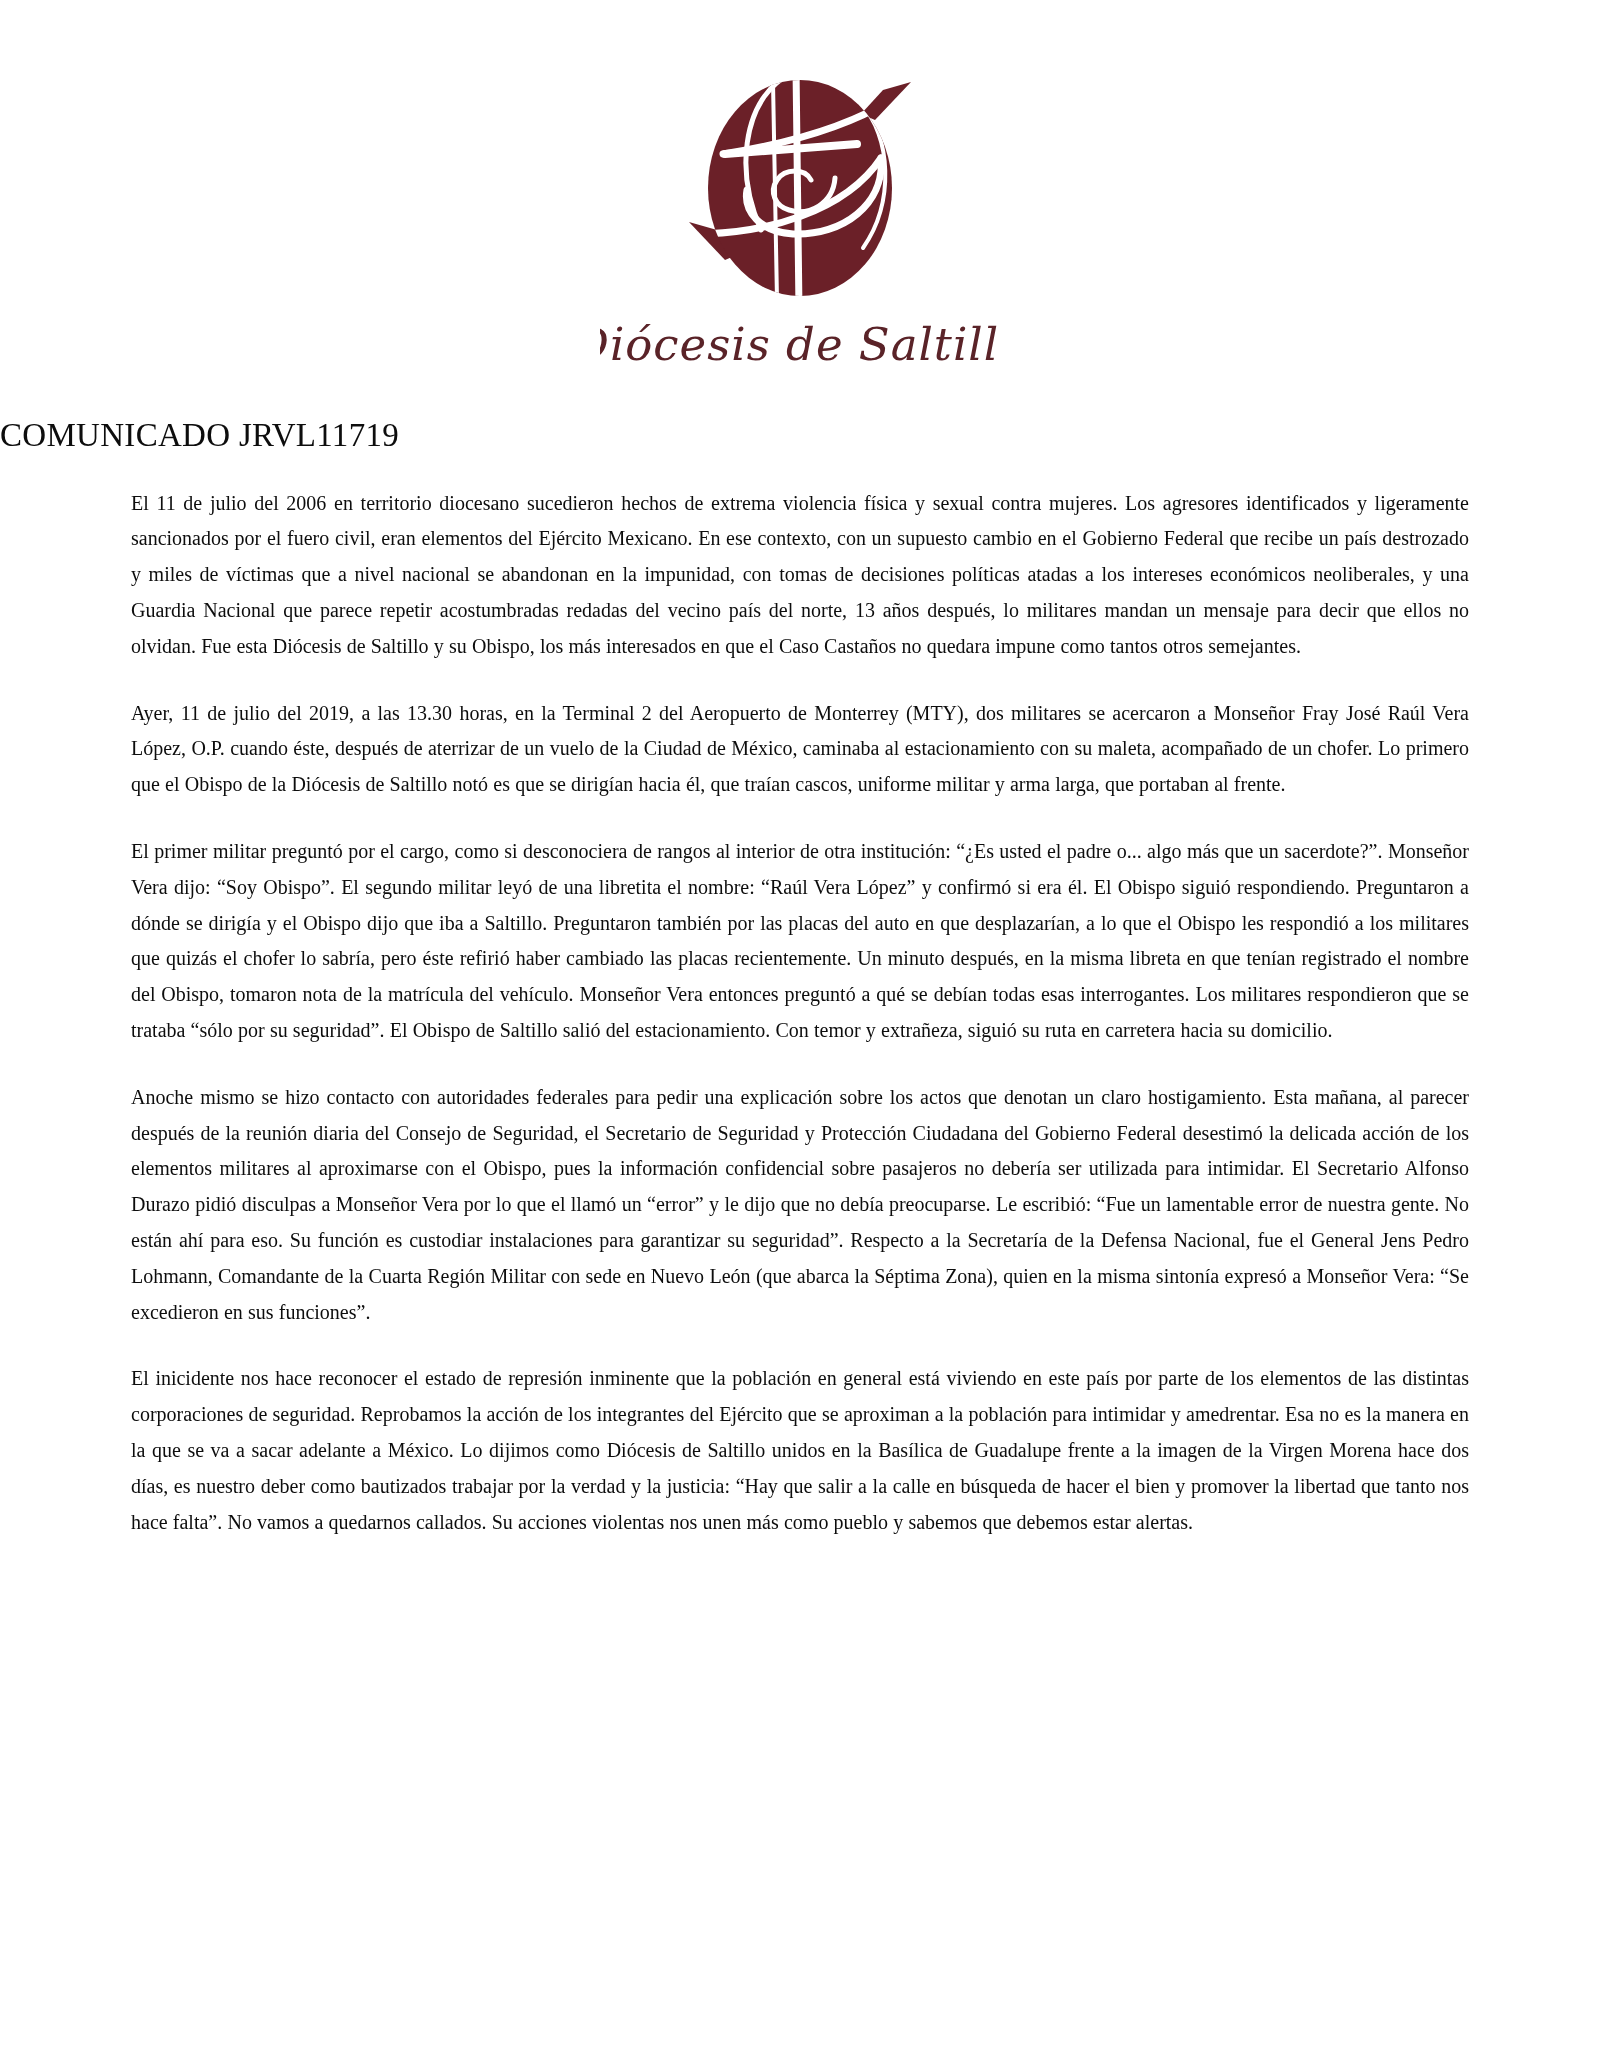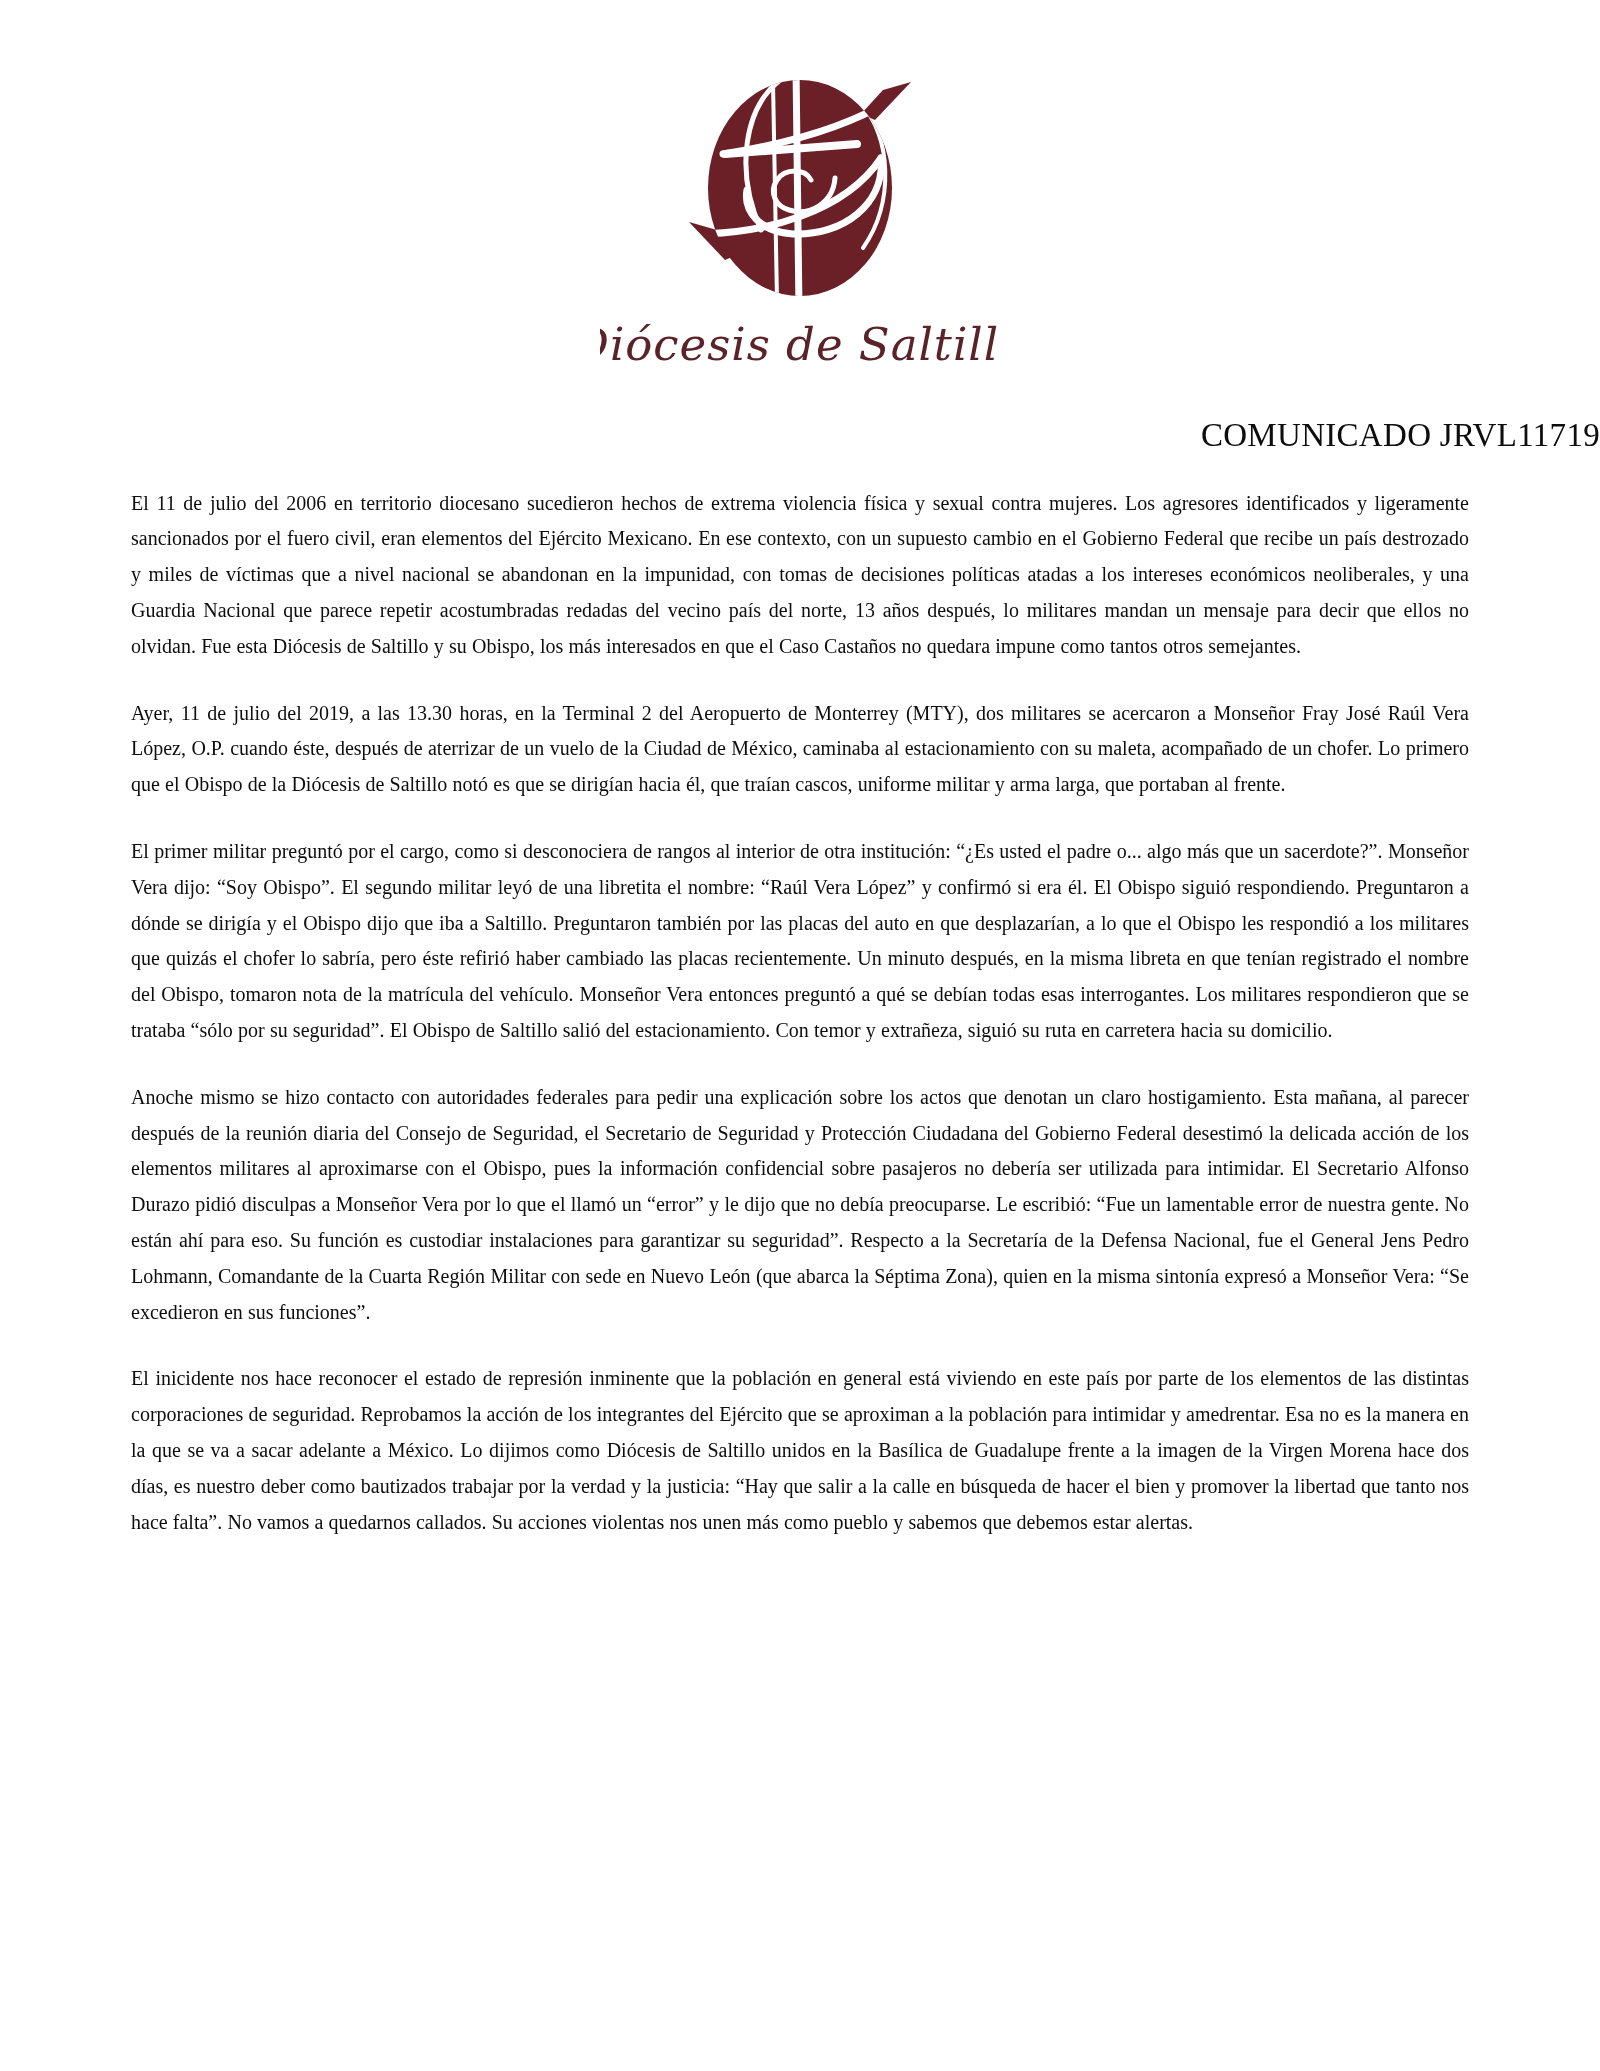--- a/index.html
+++ b/index.html
@@ -41,21 +41,21 @@
 
   .wordmark {
     margin-top: -4px;
     width: 400px;
     height: 70px;
     display: block;
   }
 
   
   .doc-title {
-    text-align: right;
+    text-align: left;
     font-size: 33px;
     letter-spacing: 0.3px;
     font-weight: normal;
     margin: 0;
     padding-top: 38px;
     padding-bottom: 0;
     line-height: 1.2;
   }
 
   

